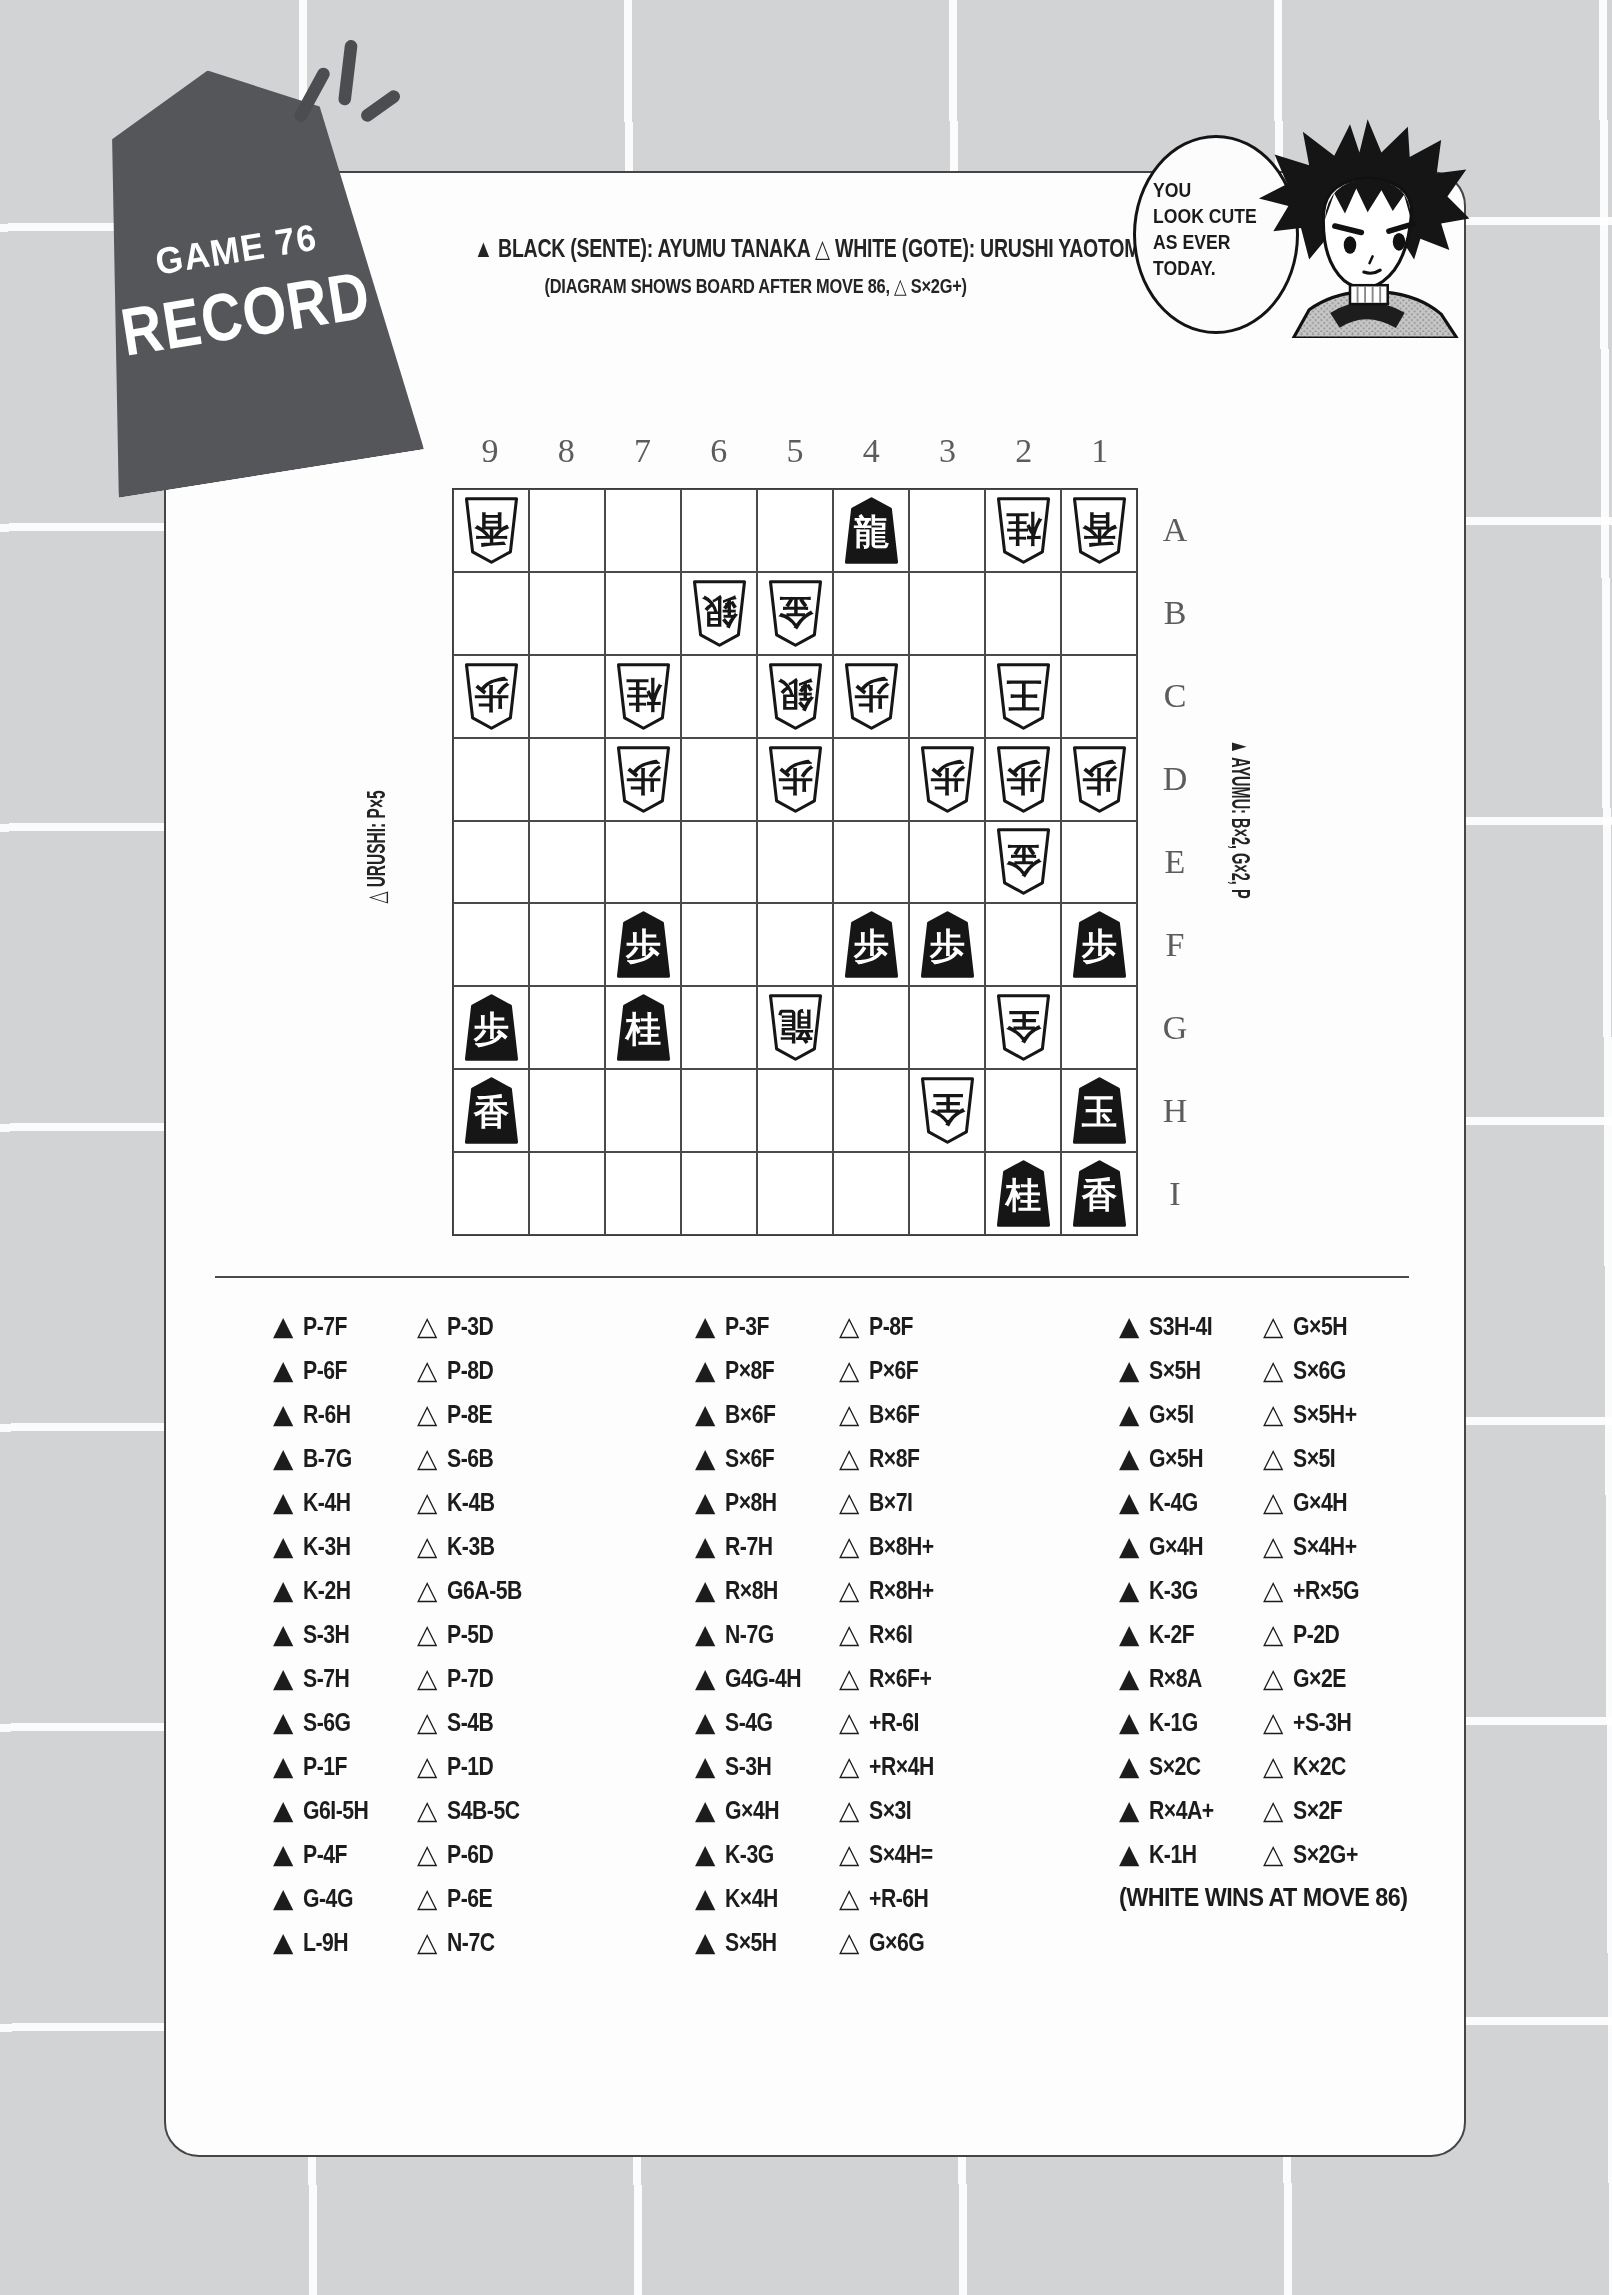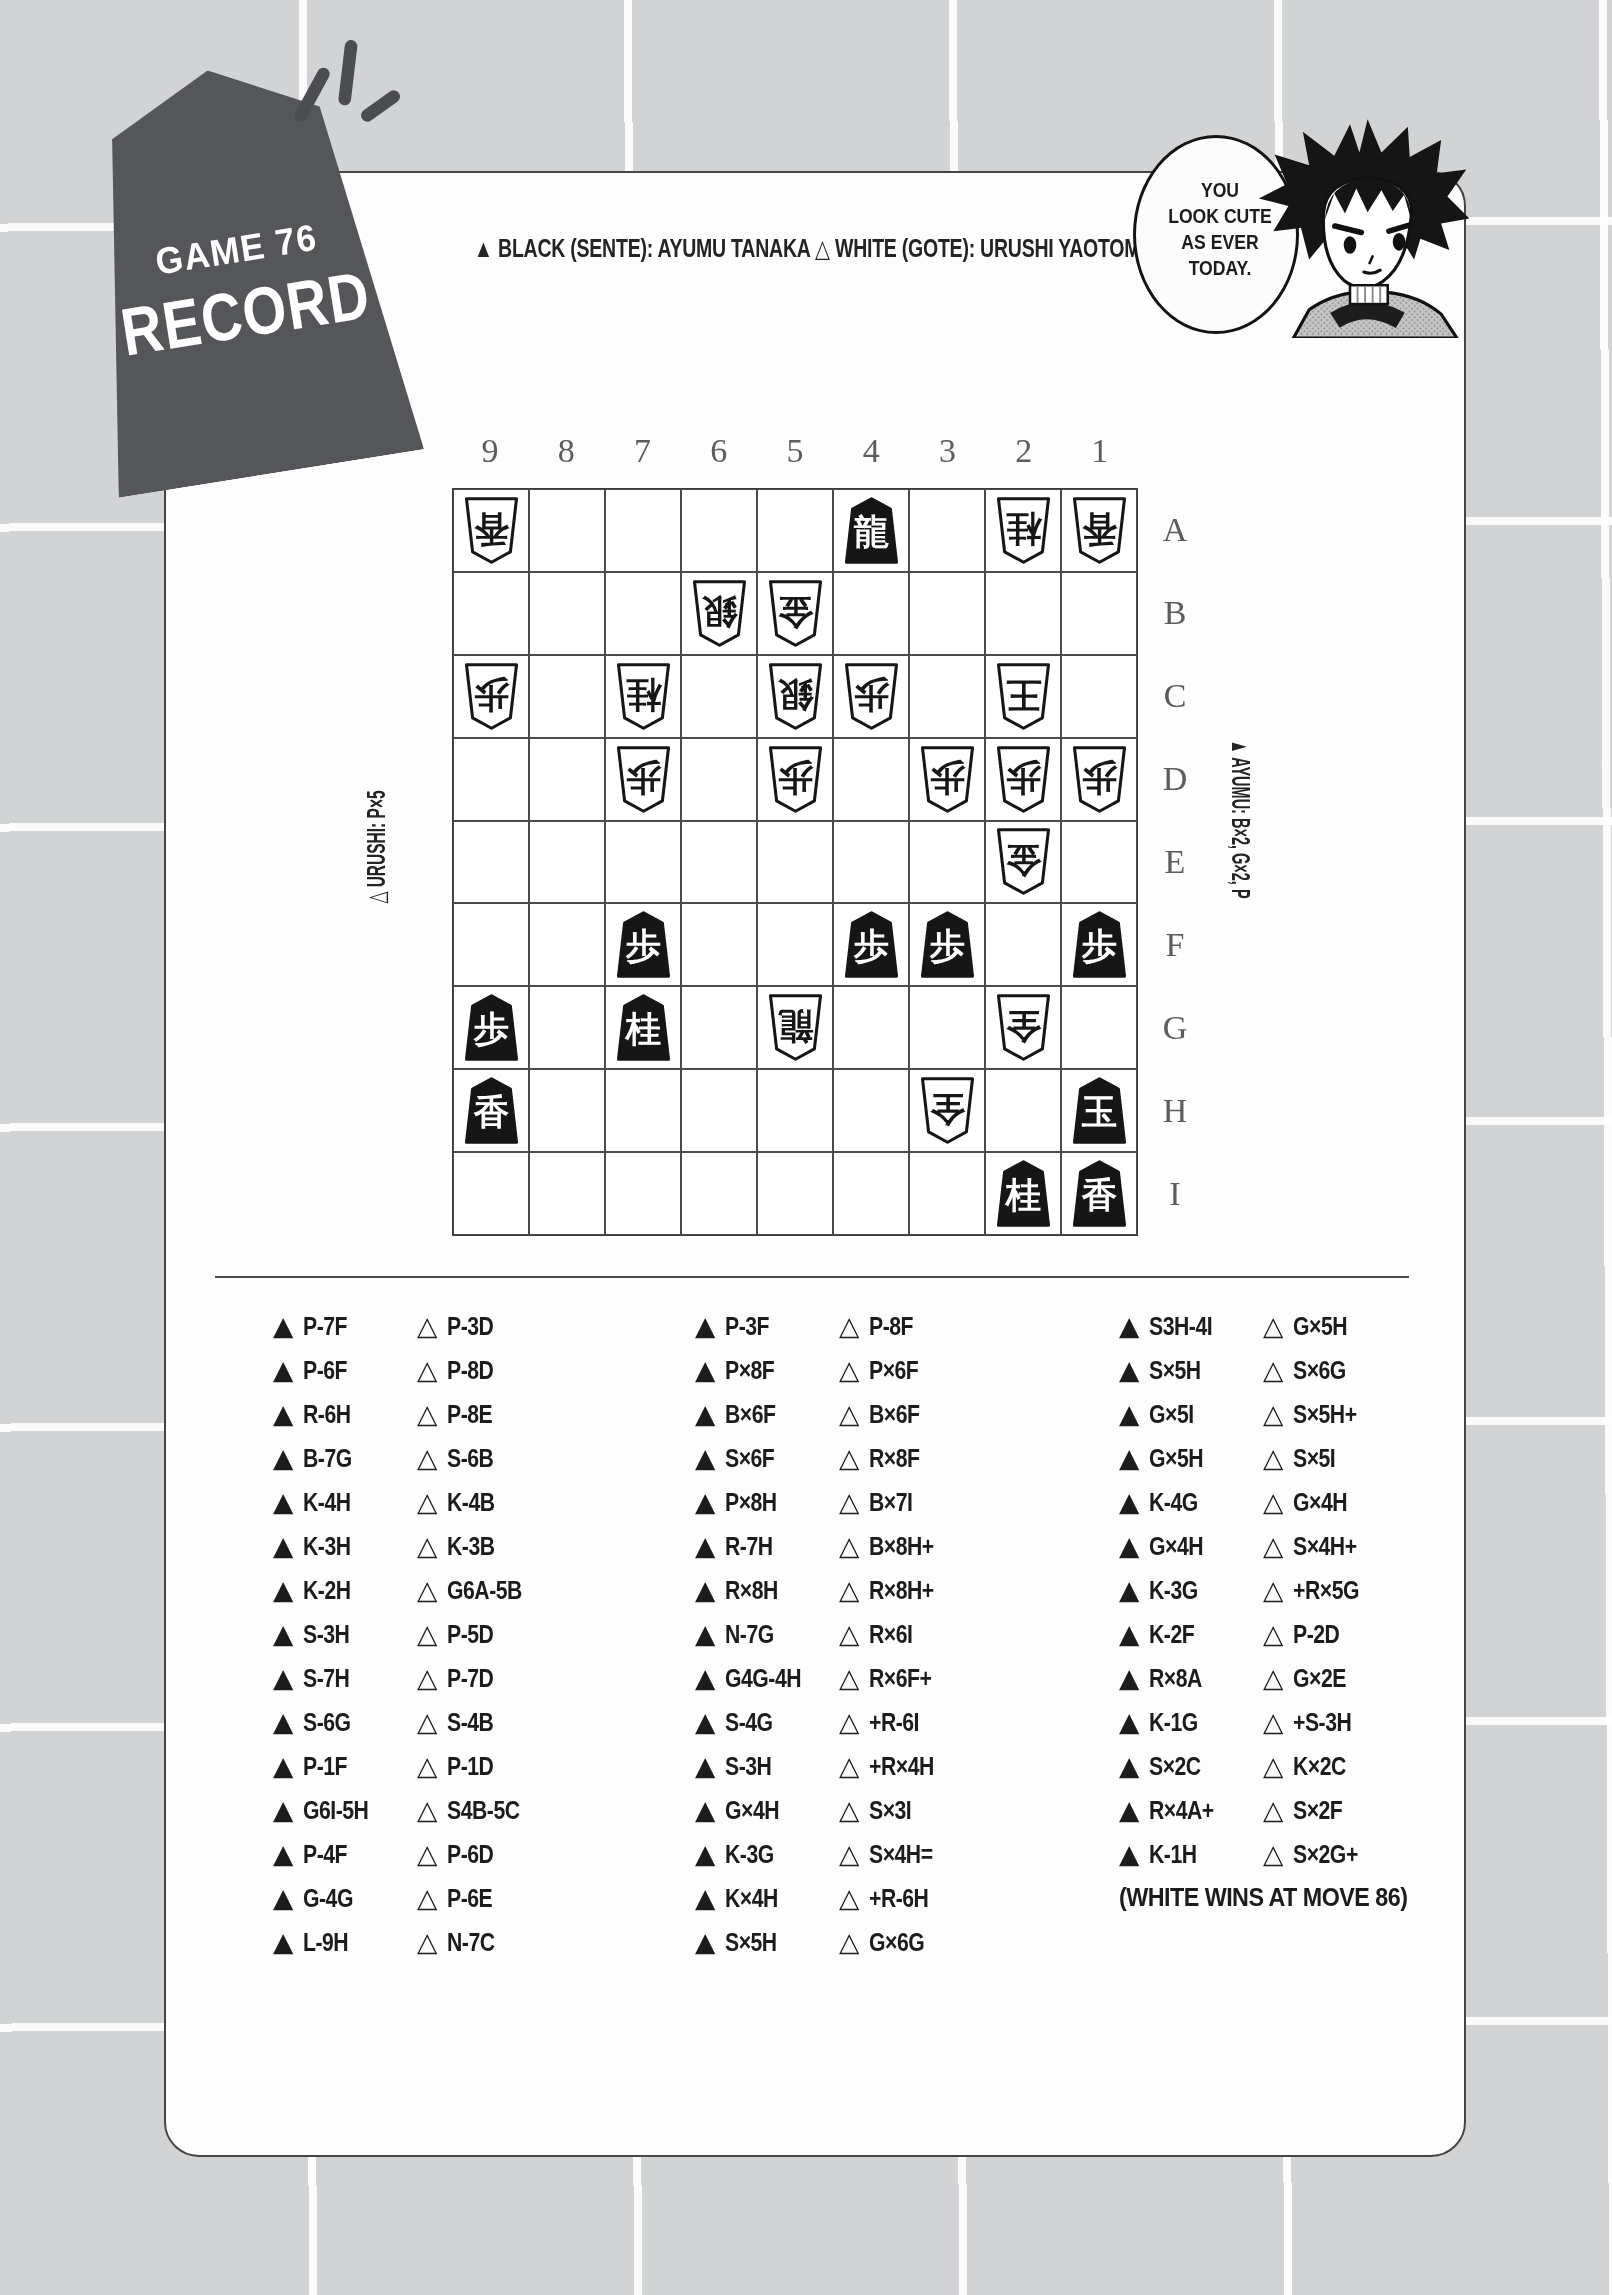--- a/index.html
+++ b/index.html
@@ -25,21 +25,21 @@
   
   .header{position:absolute;left:378px;top:234px;width:756px;text-align:center;color:#242424;z-index:2;}
   .header .h1{display:inline-block;font-weight:700;font-size:25px;white-space:nowrap;
         letter-spacing:-0.3px;transform:scaleX(.78);transform-origin:center;}
   .header .h2{display:inline-block;font-weight:700;font-size:21px;white-space:nowrap;
         letter-spacing:-0.3px;transform:scaleX(.78);transform-origin:center;margin-top:11.3px;}
 
   
   .bubble{position:absolute;left:1133px;top:135px;width:160px;height:193px;background:#fcfcfd;
         border:3.8px solid #141414;border-radius:50%;z-index:6;}
-  .bubble-text{position:absolute;left:8px;right:0;top:39px;text-align:center;color:#1b1b1b;}
+  .bubble-text{position:absolute;left:8px;right:0;top:39px;color:#1b1b1b;}
   .bubble-text div{font-weight:700;font-size:20px;line-height:26px;transform:scaleX(.88);}
   .portrait{position:absolute;left:1249px;top:118px;z-index:7;}
 
   
   .files{position:absolute;left:452px;top:432px;width:686px;display:flex;z-index:2;}
   .files span{flex:1;text-align:center;font-family:"Liberation Serif","DejaVu Serif",serif;
         font-size:34px;color:#5c5c5c;}
   .ranks{position:absolute;left:1153px;top:488px;z-index:2;}
   .ranks span{display:flex;align-items:center;justify-content:center;width:44px;height:83px;
         font-family:"Liberation Serif","DejaVu Serif",serif;font-size:34px;color:#5c5c5c;}
@@ -82,20 +82,21 @@
     </div>
   </div>
   <svg class="ticks" width="113" height="88" viewBox="0 0 180 140">
     <line x1="22" y1="128" x2="58" y2="62" stroke="#4b4d50" stroke-width="20" stroke-linecap="round"></line>
     <line x1="92" y1="102" x2="102" y2="18" stroke="#4b4d50" stroke-width="20" stroke-linecap="round"></line>
     <line x1="128" y1="128" x2="170" y2="98" stroke="#4b4d50" stroke-width="20" stroke-linecap="round"></line>
   </svg>
 
   <div class="header">
     <div><span class="h1">▲ BLACK (SENTE): AYUMU TANAKA  △ WHITE (GOTE): URUSHI YAOTOME</span></div>
+    <div><span class="h2">(DIAGRAM SHOWS BOARD AFTER MOVE 86, △ S×2G+)</span></div>
   </div>
 
   <div class="bubble">
     <div class="bubble-text">
         <div>YOU</div>
         <div>LOOK CUTE</div>
         <div>AS EVER</div>
         <div>TODAY.</div>
       </div>
   </div>

